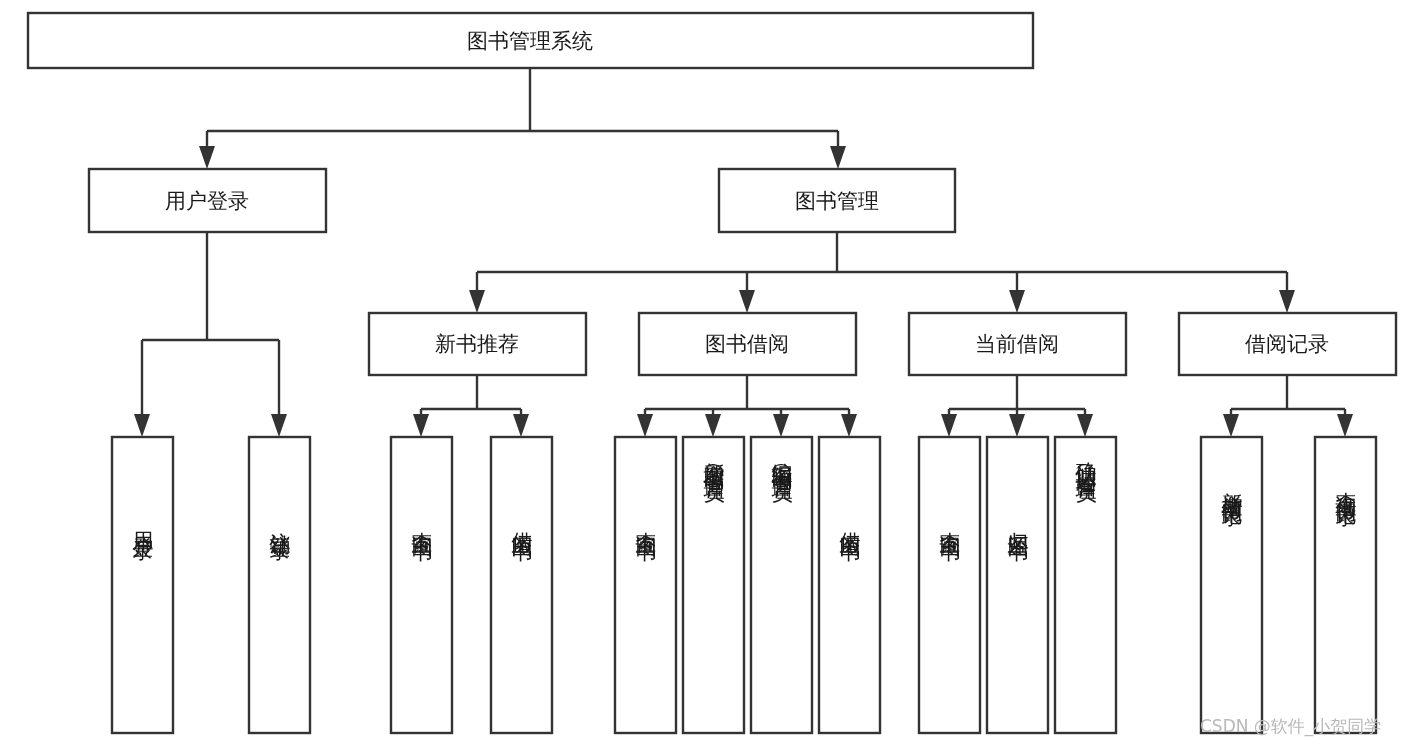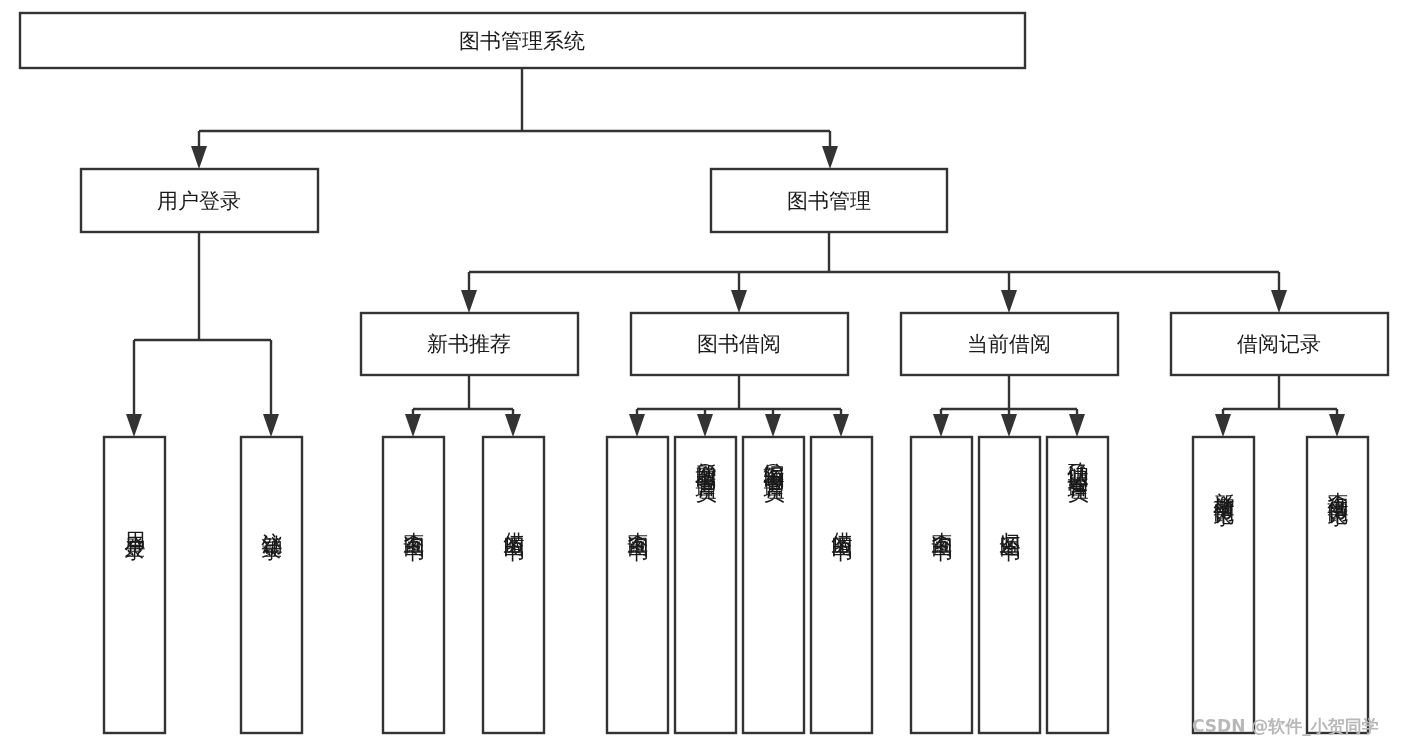--- a/index.html
+++ b/index.html
@@ -9,21 +9,21 @@
   }
   body {
     width: 1405px;
     height: 747px;
     font-family: "DejaVu Sans", "Liberation Sans", sans-serif;
     overflow: hidden;
     position: relative;
   }
   #diagram-root {
     position: absolute;
-    left: 0; top: 0;
+    left: 8px; top: 0;
     width: 1250px;
     height: 747px;
   }
   svg.flow {
     display: block;
     width: 1405px;
     height: 747px;
   }
   .node-box {
     fill: #ffffff;
@@ -242,15 +242,15 @@
     <span class="node-label-v">确认归还（管理员）</span>
   </div>
 
   <div class="node-label-v-wrap" style="left:1193px; top:437px; width:61px; height:296px; padding-top:38px;">
     <span class="node-label-v">新增借阅记录</span>
   </div>
   <div class="node-label-v-wrap" style="left:1307px; top:437px; width:61px; height:296px; padding-top:38px;">
     <span class="node-label-v">查询借阅记录</span>
   </div>
 
-  <div class="watermark" style="left:1192px; top:715px;font-weight:bold;">CSDN @软件_小贺同学</div>
+  <div class="watermark" style="left:1192px; top:715px;">CSDN @软件_小贺同学</div>
 
 </div>
 
 </body></html>

